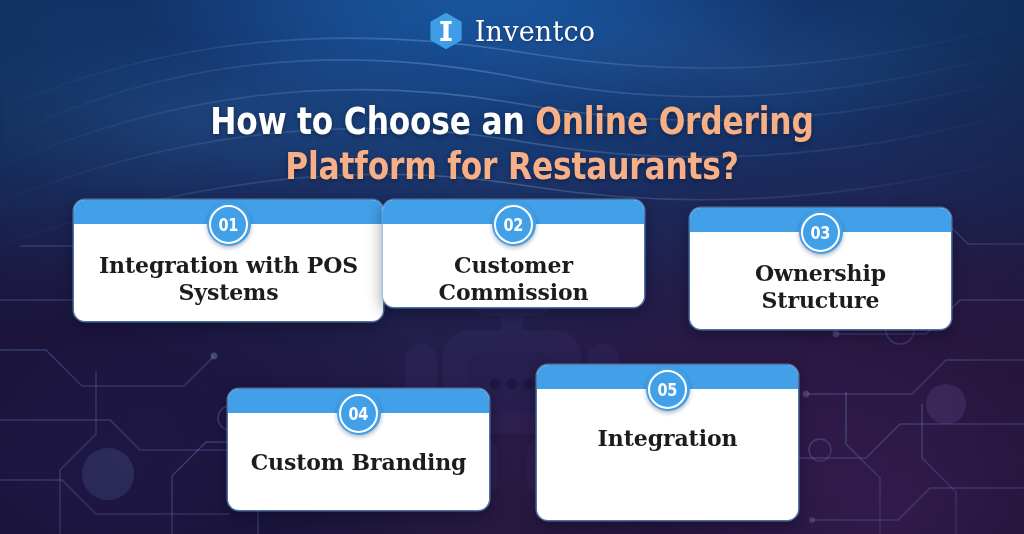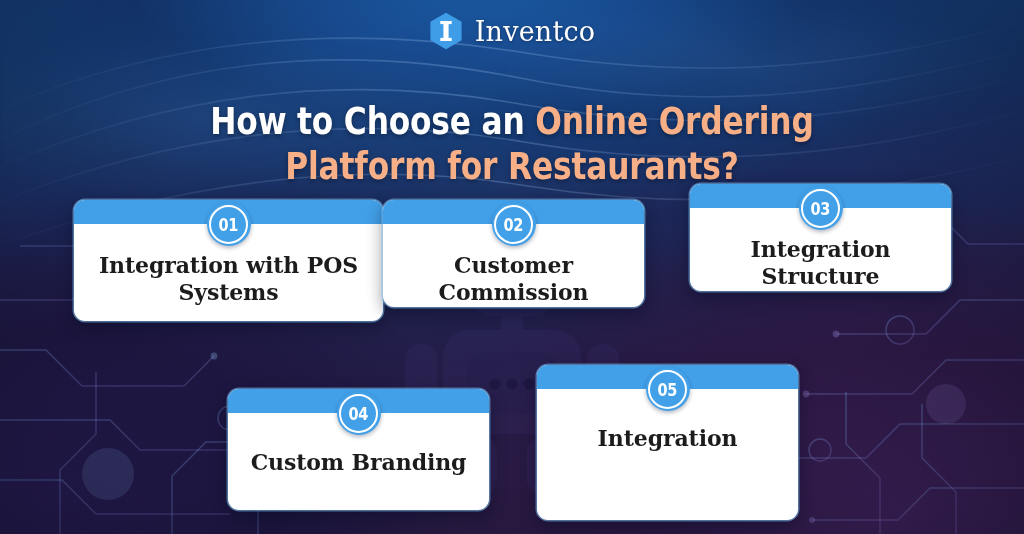--- a/index.html
+++ b/index.html
@@ -179,21 +179,21 @@
     font-weight: 700;
     font-size: 22px;
     line-height: 27px;
     letter-spacing: -.1px;
   }
   .card-body.single { top: 60px; }
 
   
   #card-1 { left: 74px;  top: 200px; width: 261px; height: 121px; padding-left: 48px; }
   #card-2 { left: 383px; top: 200px; width: 261px; height: 107px; }
-  #card-3 { left: 690px; top: 184px; width: 261px; height: 107px; }
+  #card-3 { left: 690px; top: 208px; width: 261px; height: 121px; }
   #card-4 { left: 228px; top: 365px; width: 261px; height: 121px; margin-top: 24px; }
   #card-5 { left: 537px; top: 365px; width: 261px; height: 155px; }
 </style>
 </head>
 <body>
 
 <div id="stage">
 
   <div class="bg-base"></div>
   <div class="bg-waves"></div>
@@ -331,21 +331,21 @@
       <div class="card-body">Customer Commission</div>
     </div>
 
     <div class="card" id="card-3">
       <div class="card-head"></div>
       <div class="badge">
         <div class="badge-ring">
           <span class="badge-num">03</span>
         </div>
       </div>
-      <div class="card-body">Integration Structure</div>
+      <div class="card-body">Ownership Structure</div>
     </div>
 
     <div class="card" id="card-4">
       <div class="card-head"></div>
       <div class="badge">
         <div class="badge-ring">
           <span class="badge-num">04</span>
         </div>
       </div>
       <div class="card-body single">Custom Branding</div>

